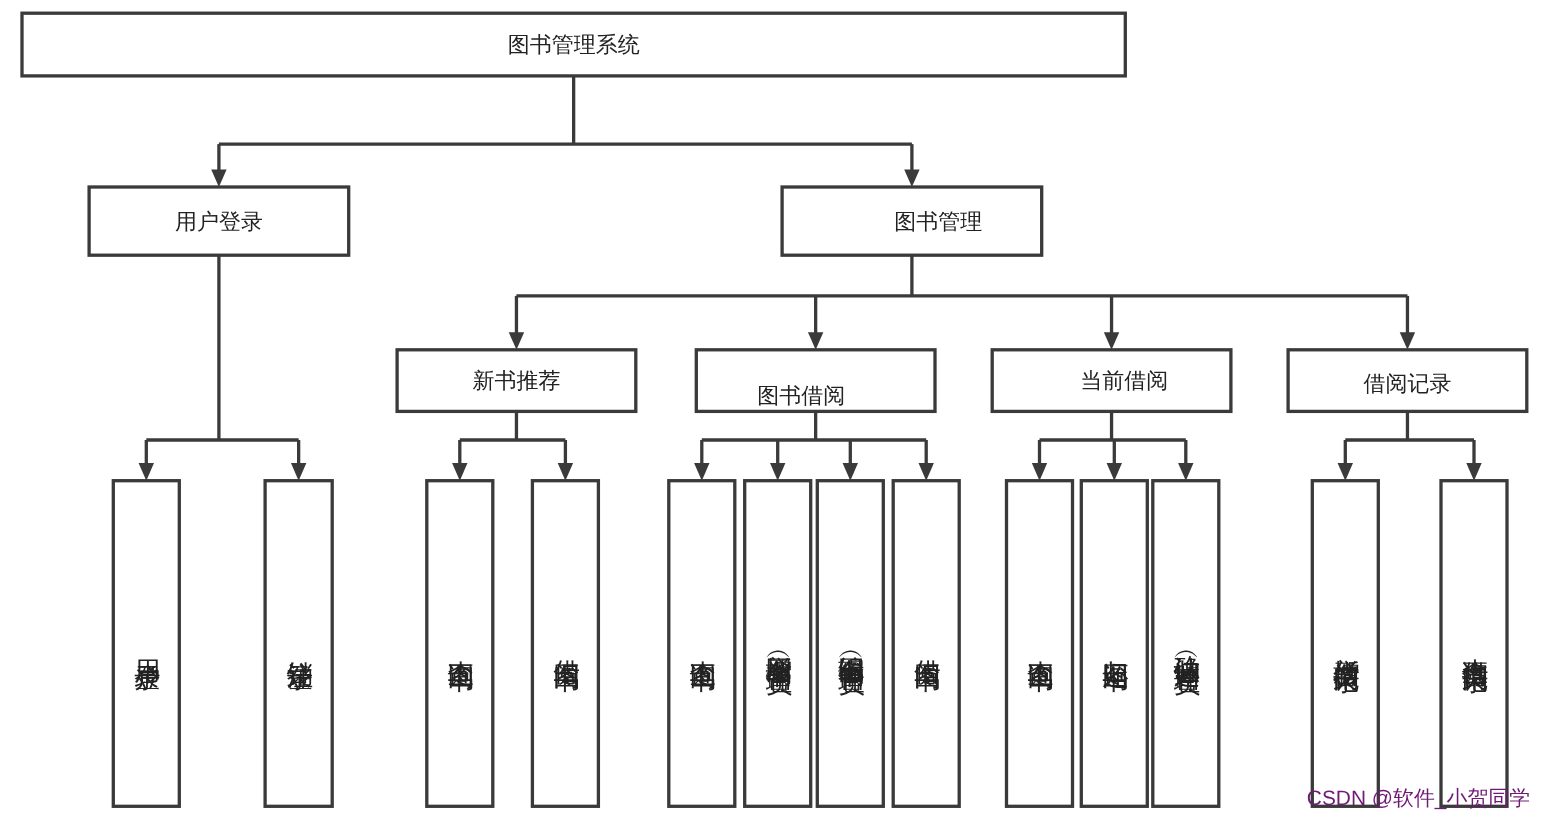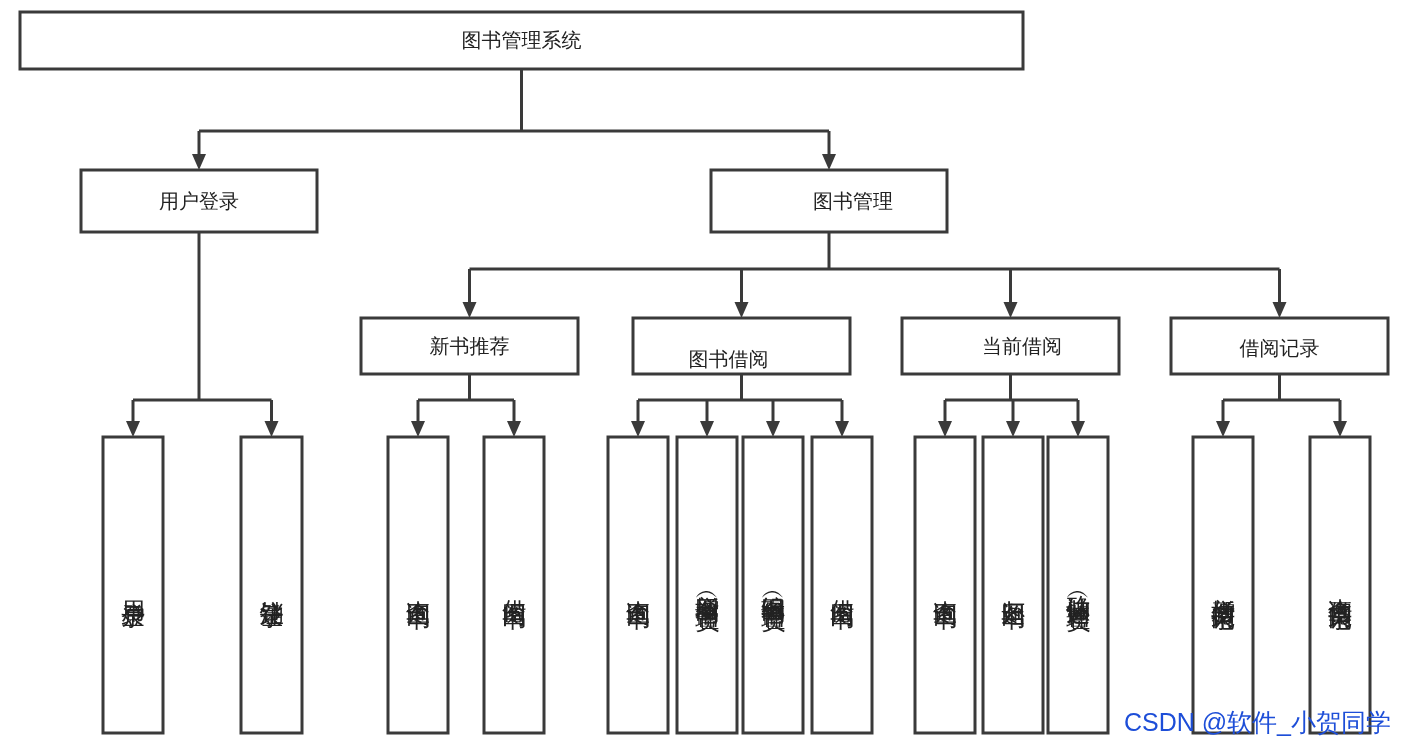--- a/index.html
+++ b/index.html
@@ -38,22 +38,22 @@
   }
   .arrow-head {
     fill: #3a3a3a;
     stroke: none;
   }
   .watermark {
     position: absolute;
     right: 14px;
     bottom: 8px;
     font-family: "Liberation Sans", "DejaVu Sans", sans-serif;
-    font-size: 25px;
-    color: #1d4ed8;
+    font-size: 19px;
+    color: #701a75;
     white-space: nowrap;
     user-select: none;
   }
   .vbox-text {
     display: flex;
     align-items: center;
     justify-content: center;
     position: absolute;
     box-sizing: border-box;
     pointer-events: none;

